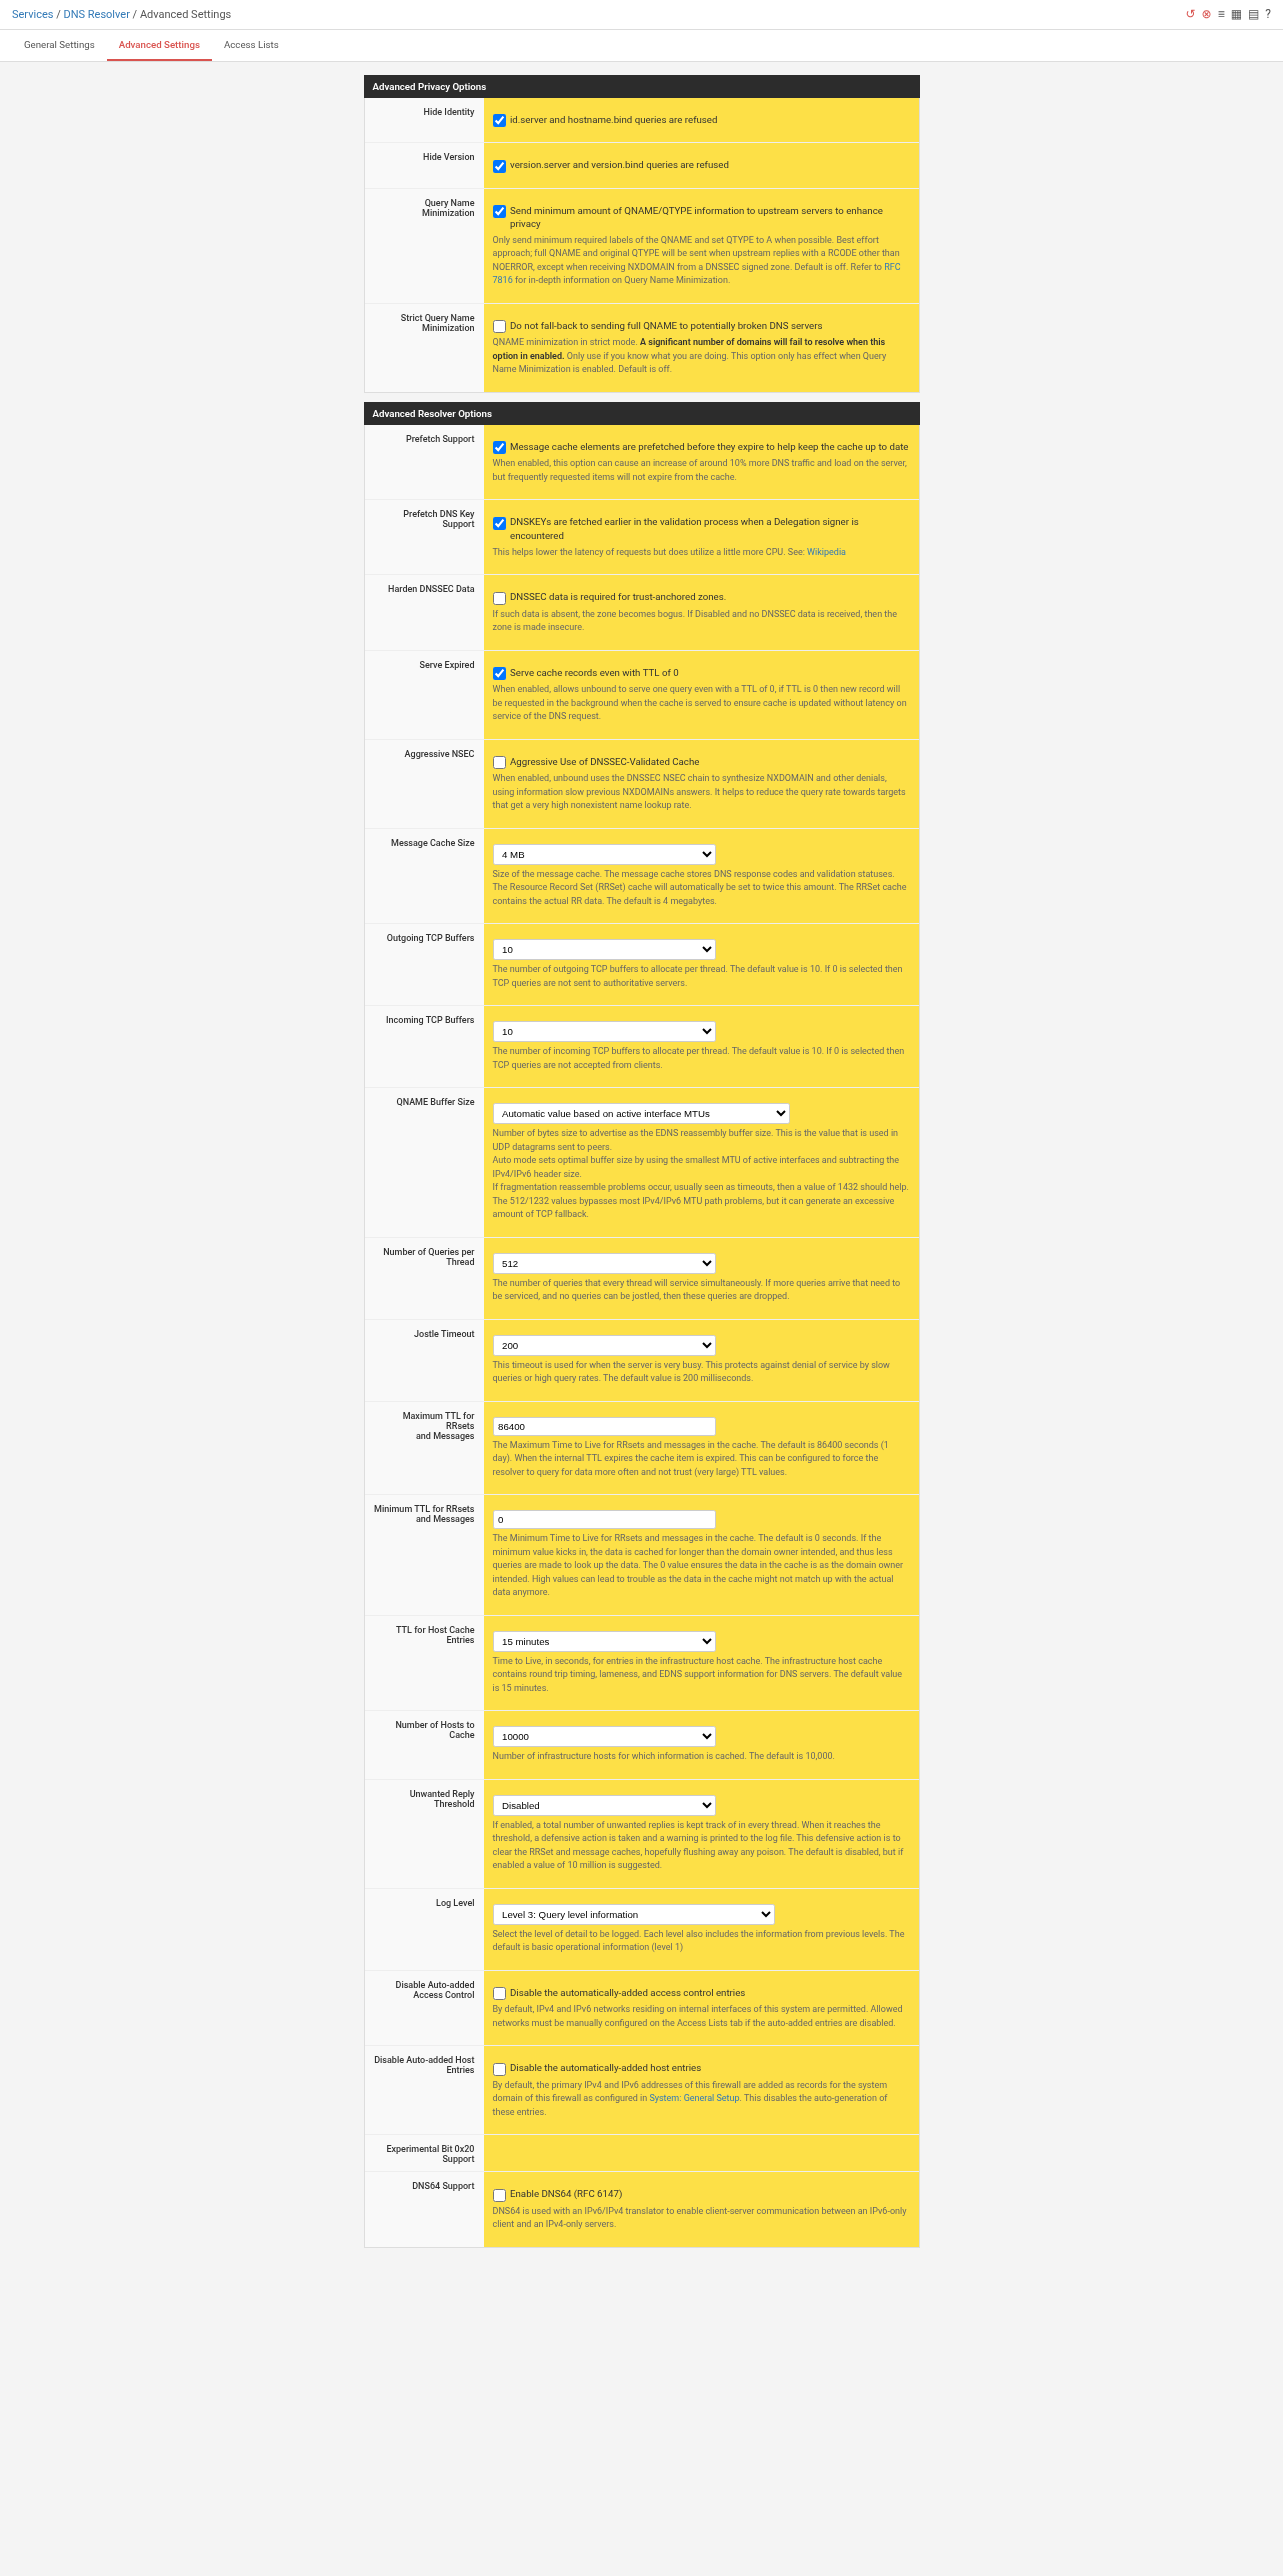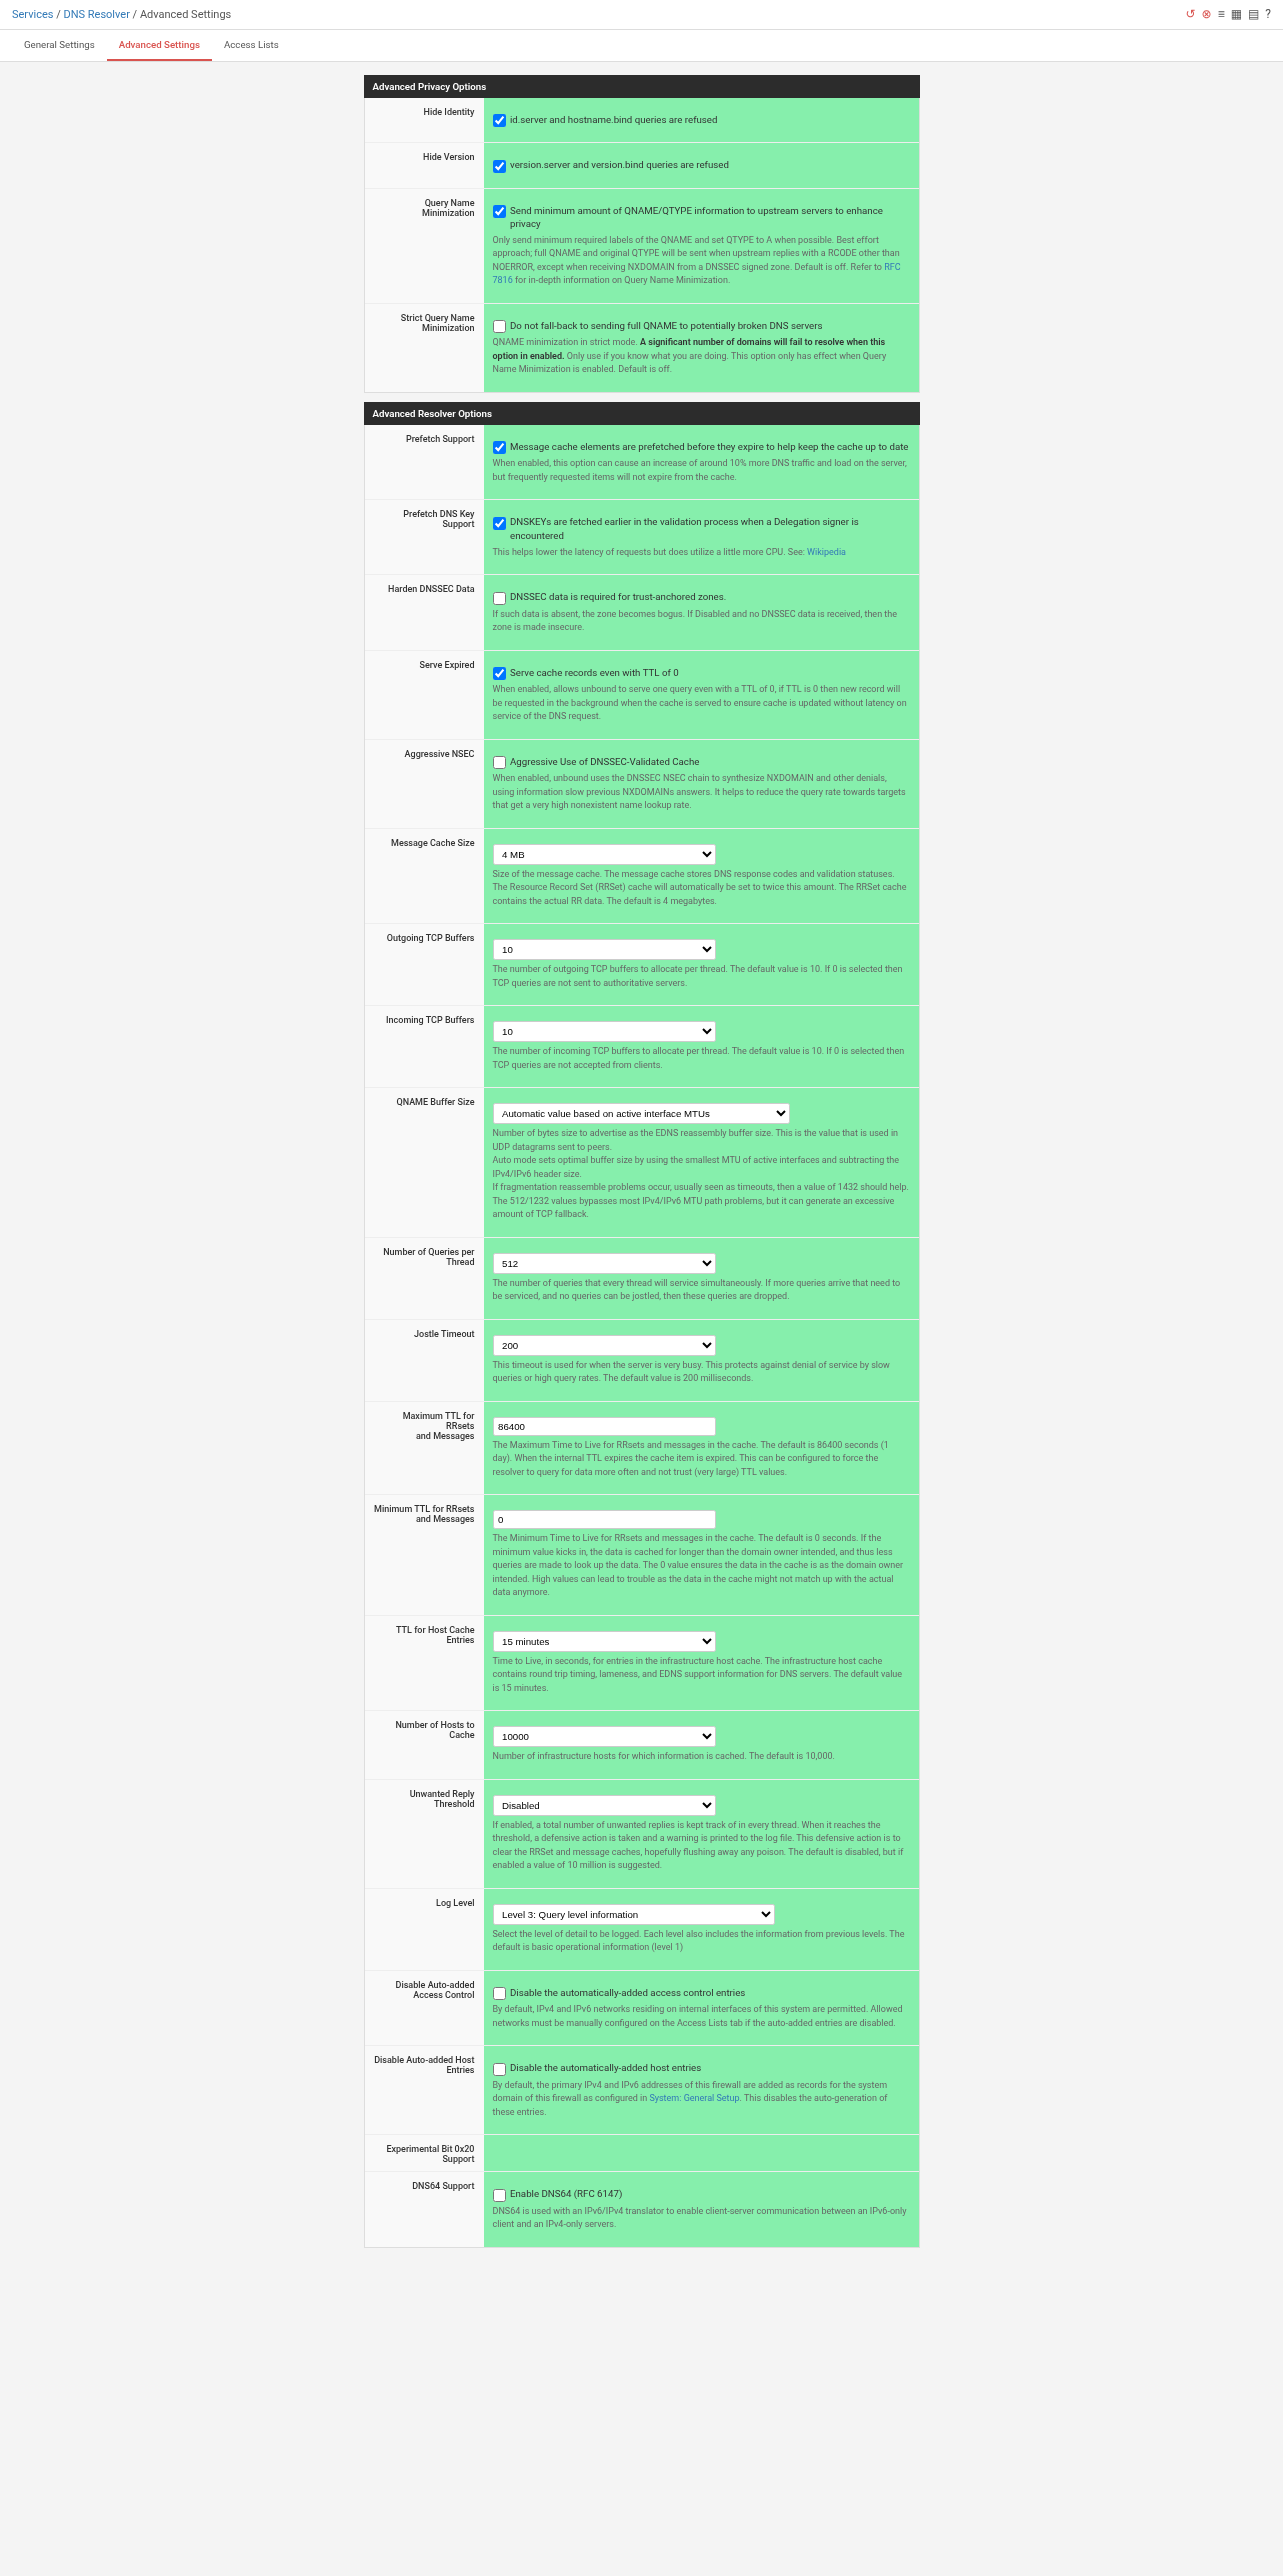--- a/index.html
+++ b/index.html
@@ -19,21 +19,21 @@
     .tab { padding: 9px 12px; cursor: pointer; border-bottom: 2.2px solid transparent; font-size: 9.7px; color: #555; text-decoration: none; }
     .tab.active { border-bottom-color: #d9534f; color: #d9534f; font-weight: 500; }
 
     
     .content { padding: 0 12px 12px; max-width: 580px; margin: 13px auto; }
 
     
     .section-header { background: #2c2c2c; color: #fff; padding: 6px 9px; font-size: 9.7px; font-weight: 600; margin: 9px 0 0; }
 
     
-    .form-table { width: 100%; background: #86efac; border: 0.7px solid #ddd; border-top: none; border-collapse: collapse; }
+    .form-table { width: 100%; background: #fde047; border: 0.7px solid #ddd; border-top: none; border-collapse: collapse; }
     .form-row { display: flex; border-bottom: 0.7px solid #eee; }
     .form-row:last-child { border-bottom: none; }
     .form-label { width: 119px; min-width: 119px; padding: 7.4px 9px; text-align: right; font-weight: 500; font-size: 9px; color: #333; background: #f9f9f9; display: flex; align-items: flex-start; justify-content: flex-end; padding-top: 9px; }
     .form-field { flex: 1; padding: 15px 9px; }
     .form-field .desc { font-size: 9px; color: #666; line-height: 1.5; margin-top: 3px; }
     .form-field .desc a { color: #337ab7; text-decoration: none; }
     .form-field .desc strong { font-weight: 600; color: #333; }
 
     
     .checkbox-line { display: flex; align-items: flex-start; gap: 4.5px; }

